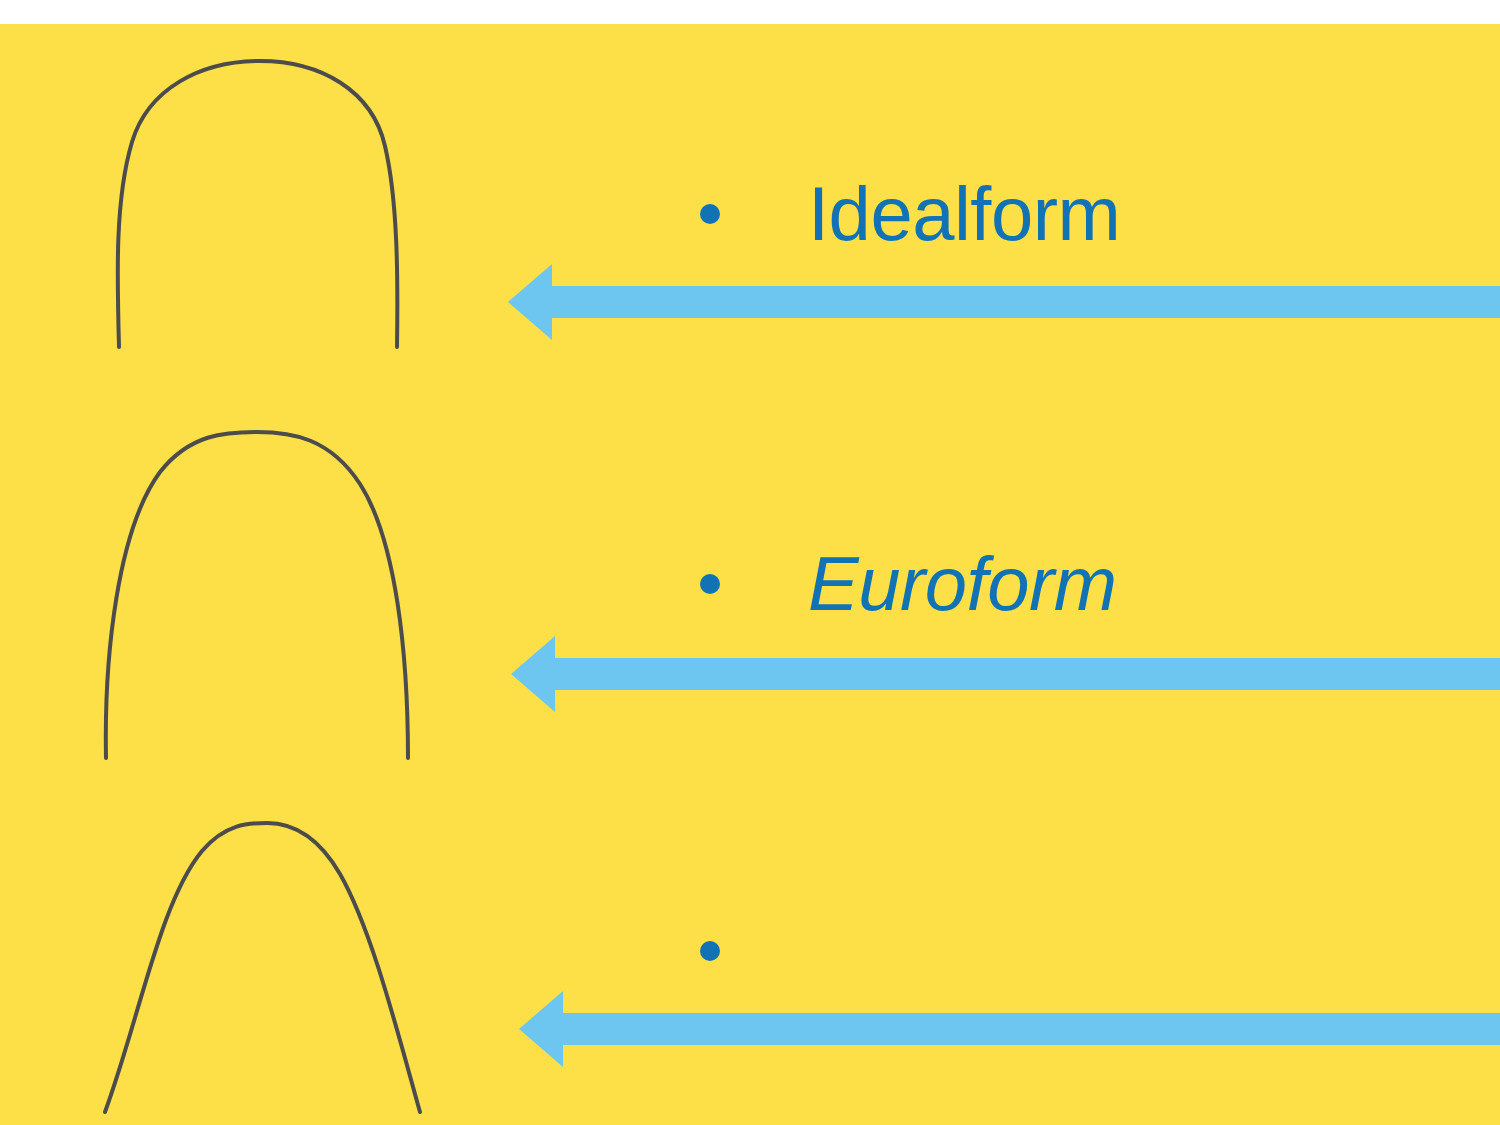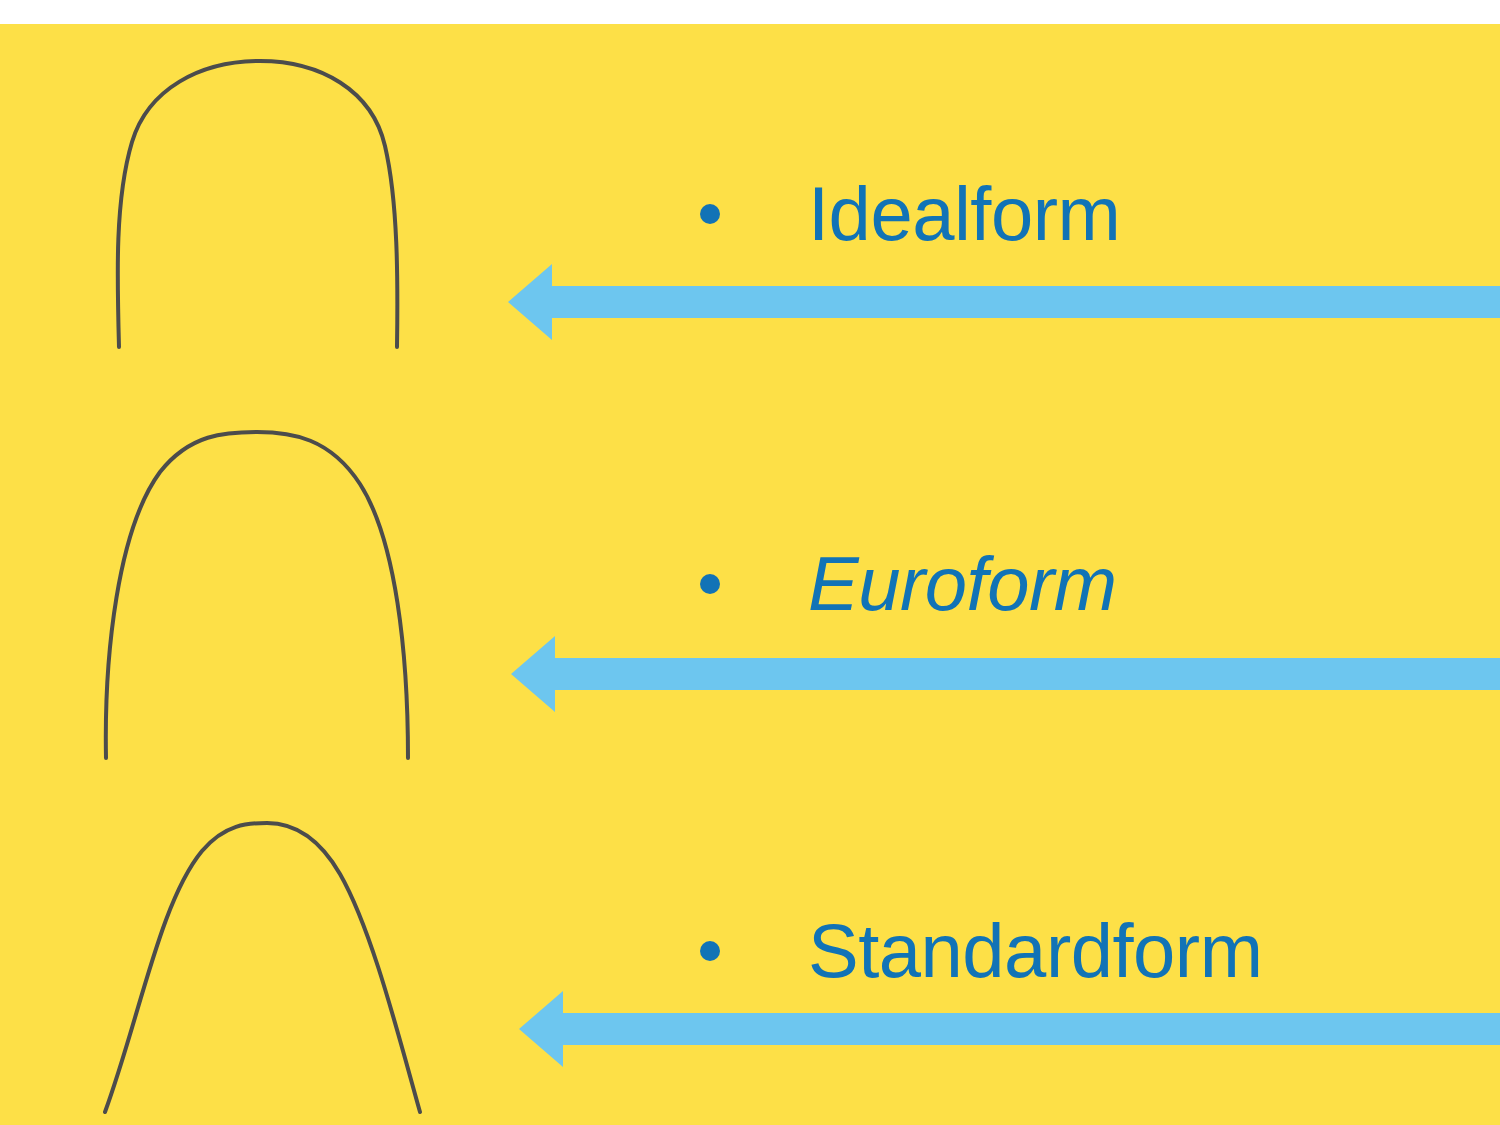--- a/index.html
+++ b/index.html
@@ -127,21 +127,20 @@
     <span class="label-text" style="color: rgb(17, 115, 182);">Idealform</span>
   </div>
 
   <div class="label-row" id="label-row-2">
     <span class="bullet-dot" style="background: rgb(17, 115, 182);"></span>
     <span class="label-text" style="color: rgb(17, 115, 182);">Euroform</span>
   </div>
 
   <div class="label-row" id="label-row-3">
     <span class="bullet-dot" style="background: rgb(17, 115, 182);"></span>
-    <span class="label-text" style="color: rgb(17, 115, 182);">Standardform</span>
   </div>
 
   <div class="arrow" id="arrow-1">
     <svg viewBox="0 0 992 76" preserveAspectRatio="none">
       <path class="arrow-shape" d="M 0 38 L 44 0 L 44 22 L 992 22 L 992 54 L 44 54 L 44 76 Z" style="fill: rgb(109, 198, 239);"></path>
     </svg>
   </div>
 
   <div class="arrow" id="arrow-2">
     <svg viewBox="0 0 989 76" preserveAspectRatio="none">

